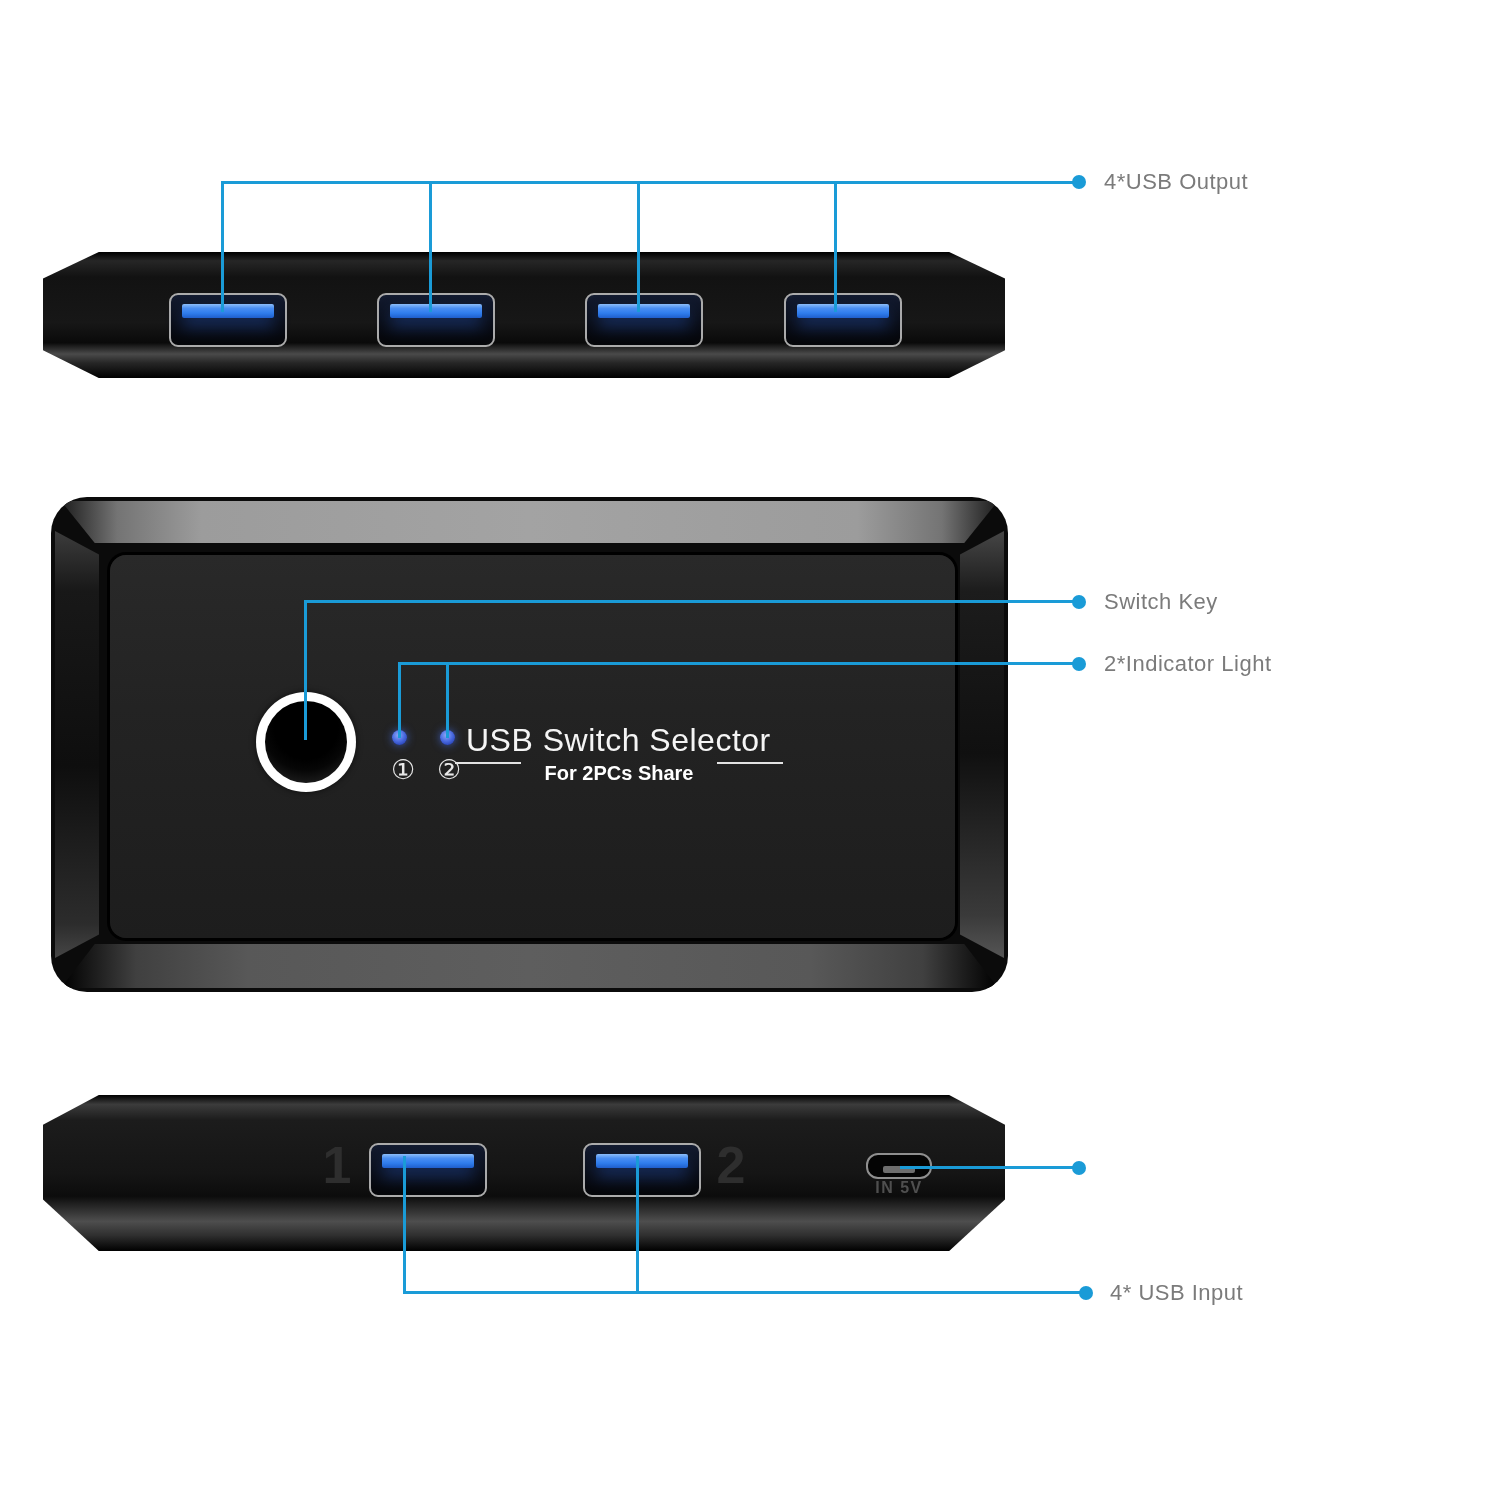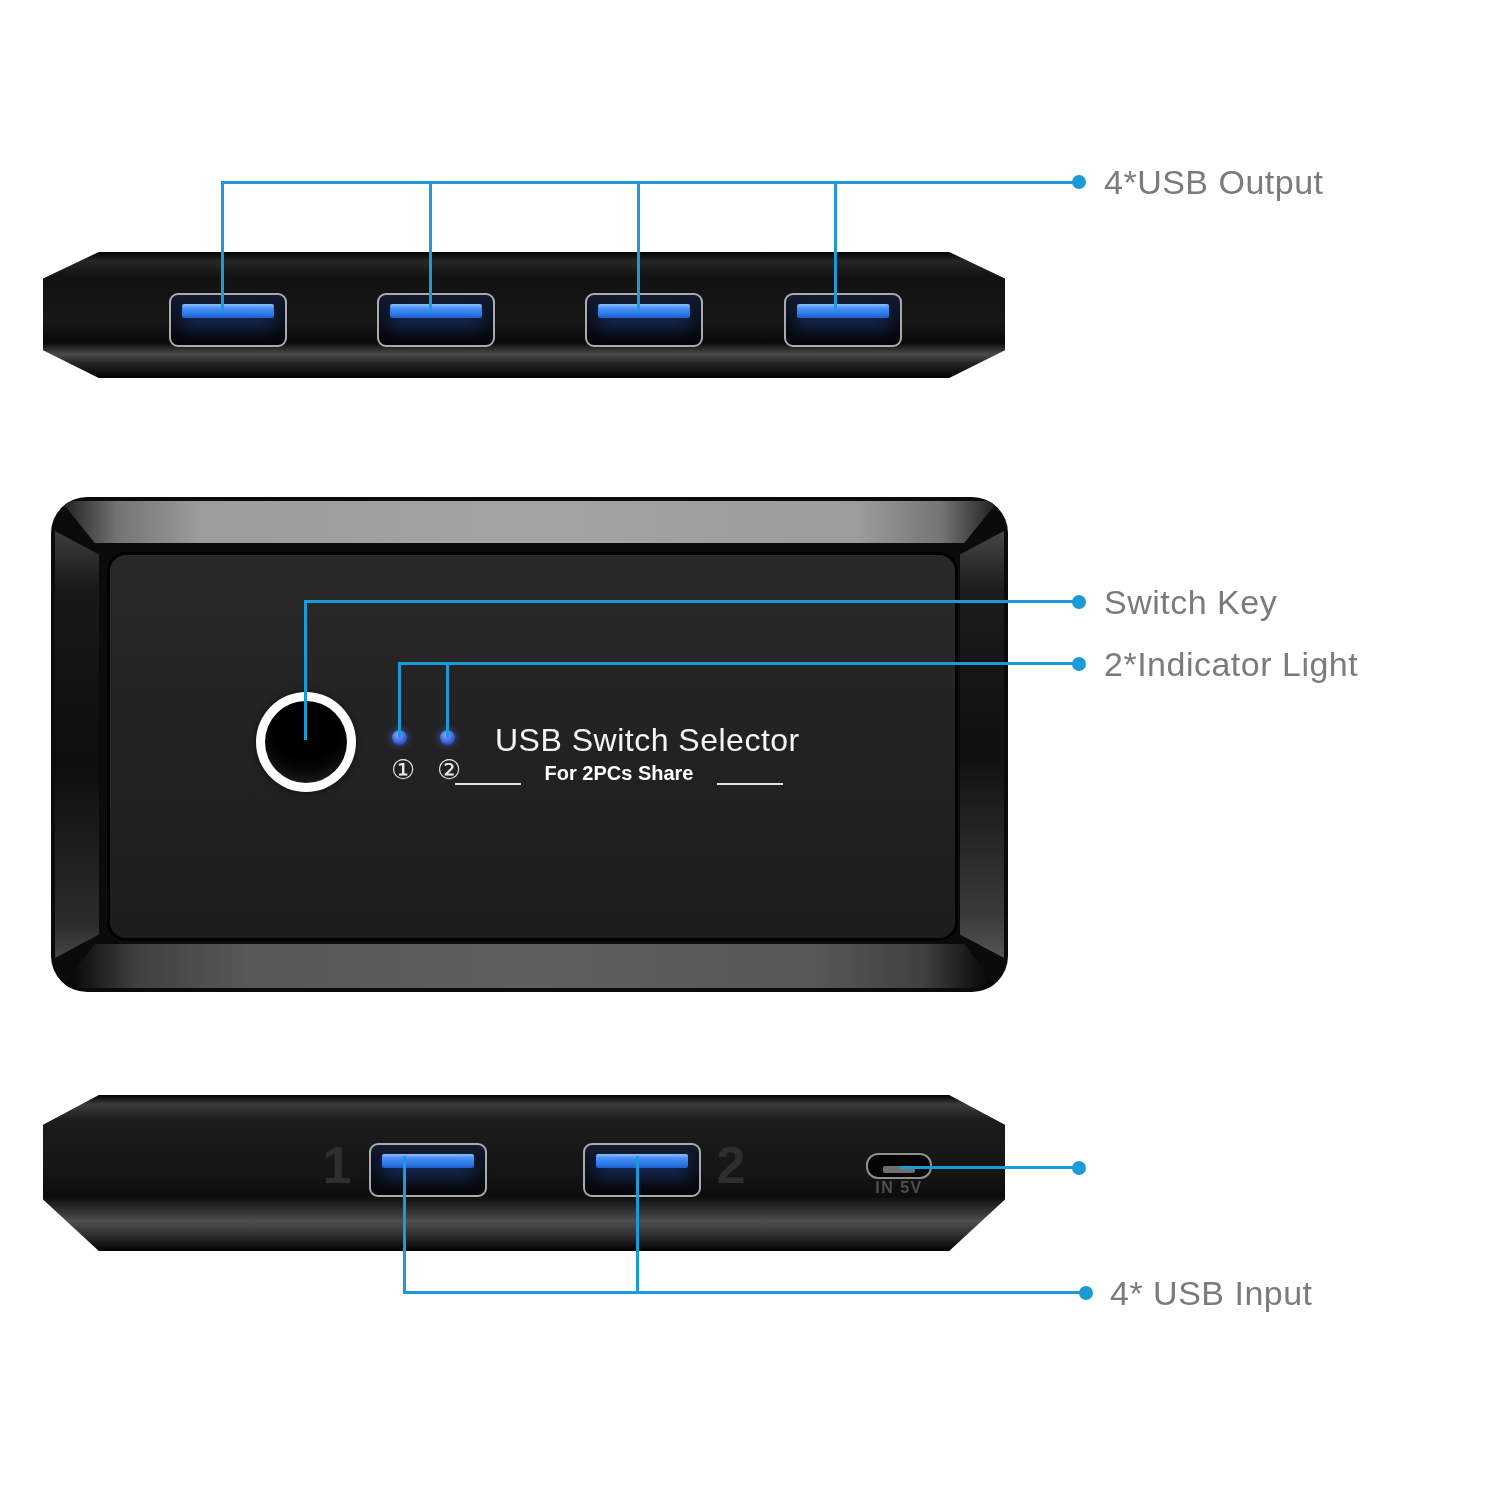--- a/index.html
+++ b/index.html
@@ -8,21 +8,21 @@
     background:#ffffff; overflow:hidden;
     font-family:"Liberation Sans", sans-serif;
   }
   
   .cl { position:absolute; background:var(--accent,#1a9bd7); }
   .cl-h { height:3px; }
   .cl-v { width:3px; }
   .dot { position:absolute; width:14px; height:14px; border-radius:50%;
          background:var(--accent,#1a9bd7); }
   .callout-label {
-    position:absolute; font-size:34px; line-height:44px;
+    position:absolute; font-size:22px; line-height:44px;
     color:var(--label-text,#7b7b7b); white-space:nowrap; letter-spacing:0.5px;
   }
   .callout-label.two-line { line-height:60px; }
 
   
   .bar { position:absolute; left:43px; width:962px; }
   .bar-top {
     top:252px; height:126px;
     clip-path:polygon(0% 21%, 5.8% 0%, 94.2% 0%, 100% 21%, 100% 78%, 94.2% 100%, 5.8% 100%, 0% 78%);
     background:linear-gradient(180deg,#000 0%,#262626 7%,#121212 20%,#171717 56%,#0a0a0a 72%,#4a4a4a 81%,#262626 88%,#000 100%);
@@ -109,21 +109,21 @@
   .circled-num {
     position:absolute; transform:translate(-50%,-50%);
     font-size:27px; color:#e8e8e8;
   }
   .front-title {
     position:absolute; left:422px; top:225px;
     font-size:32px; letter-spacing:0.5px; color:#f5f5f5; white-space:nowrap;
   }
   .front-subtitle-row {
     position:absolute; left:422px; top:262px; width:292px;
-    display:flex; align-items:flex-end; justify-content:center; gap:24px;
+    display:flex; align-items:flex-start; justify-content:center; gap:24px;
   }
   .subtitle-rule { height:2px; width:66px; background:#e3e3e3; flex:none; }
   .front-subtitle {
     font-size:20px; font-weight:700; color:#ffffff; white-space:nowrap;
   }
 </style>
 </head>
 <body>
 
 <div id="stage">
@@ -158,21 +158,21 @@
     <div class="bevel-right"></div>
     <div class="panel">
       <div class="switch-btn" style="left:146px; top:137px;">
         <div class="switch-btn-inner"></div>
       </div>
 
       <div class="led" style="left:282px; top:175px;"></div>
       <div class="led" style="left:330px; top:175px;"></div>
       <div class="circled-num" style="left:293px; top:215px;">①</div>
       <div class="circled-num" style="left:339px; top:215px;">②</div>
-      <div class="front-title" style="left:385px; top:167px;">USB Switch Selector</div>
+      <div class="front-title" style="left:356px; top:167px;">USB Switch Selector</div>
       <div class="front-subtitle-row" style="left:363px; top:207px;">
         <div class="subtitle-rule"></div>
         <div class="front-subtitle">For 2PCs Share</div>
         <div class="subtitle-rule"></div>
       </div>
     </div>
   </div>
 
   <div class="cl cl-v" style="left:304px; top:602px; height:138px;"></div>
   <div class="cl cl-h" style="left:304px; top:600px; width:775px;"></div>

